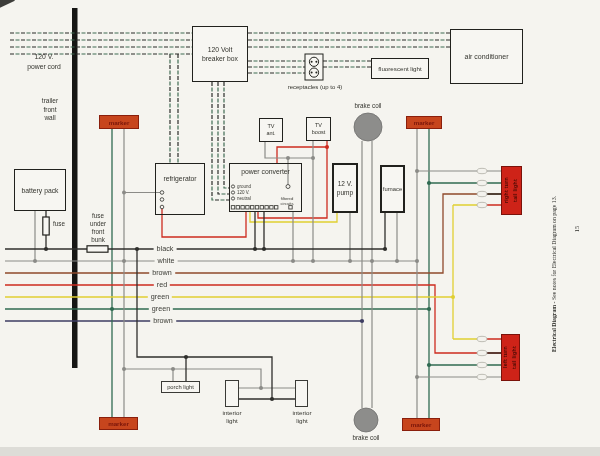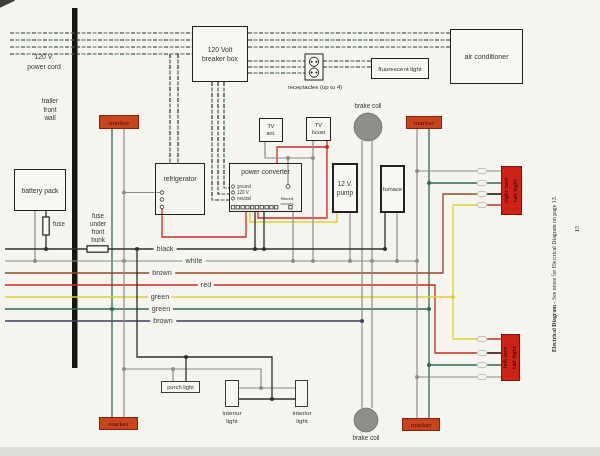--- a/index.html
+++ b/index.html
@@ -321,23 +321,23 @@
     <div class="lbl c" style="left:207px;top:409px;width:50px;font-size:6.2px;line-height:7.6px;">
       <div>interior</div>
       <div>light</div>
     </div>
     <div class="lbl c" style="left:277px;top:409px;width:50px;font-size:6.2px;line-height:7.6px;">
       <div>interior</div>
       <div>light</div>
     </div>
 
     <span class="wlabel" style="left:165px;top:244px;">black</span>
-    <span class="wlabel" style="left:166px;top:256px;margin-left:28px;">white</span>
+    <span class="wlabel" style="left:166px;top:256px;">white</span>
     <span class="wlabel" style="left:162px;top:268px;">brown</span>
-    <span class="wlabel" style="left:162px;top:280px;margin-left:44px;">red</span>
+    <span class="wlabel" style="left:162px;top:280px;">red</span>
     <span class="wlabel" style="left:160px;top:292px;">green</span>
     <span class="wlabel" style="left:161px;top:304px;">green</span>
     <span class="wlabel" style="left:163px;top:316px;">brown</span>
 
     <div class="note" style="left:551px;top:192px;height:160px;">
       <b>Electrical Diagram -</b><span> See notes for Electrical Diagram on page 13.</span>
     </div>
     <div class="note" style="left:573px;top:226px;font-size:6.2px;">15</div>
   </div>
 </div>

